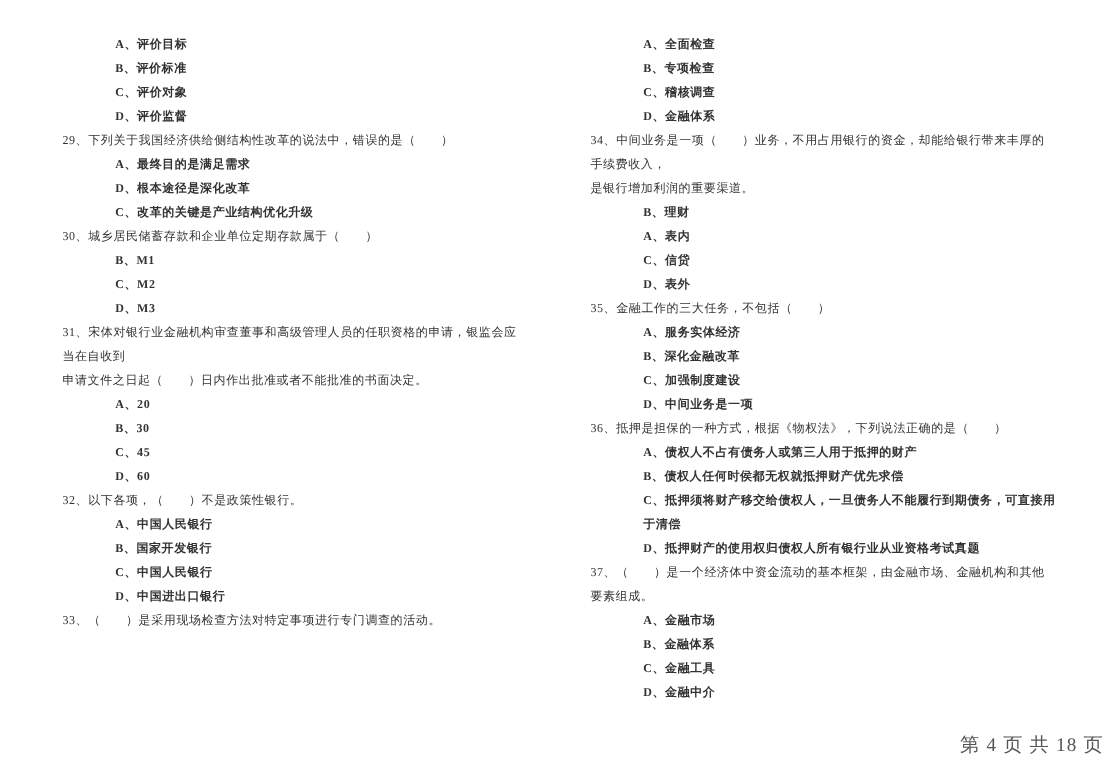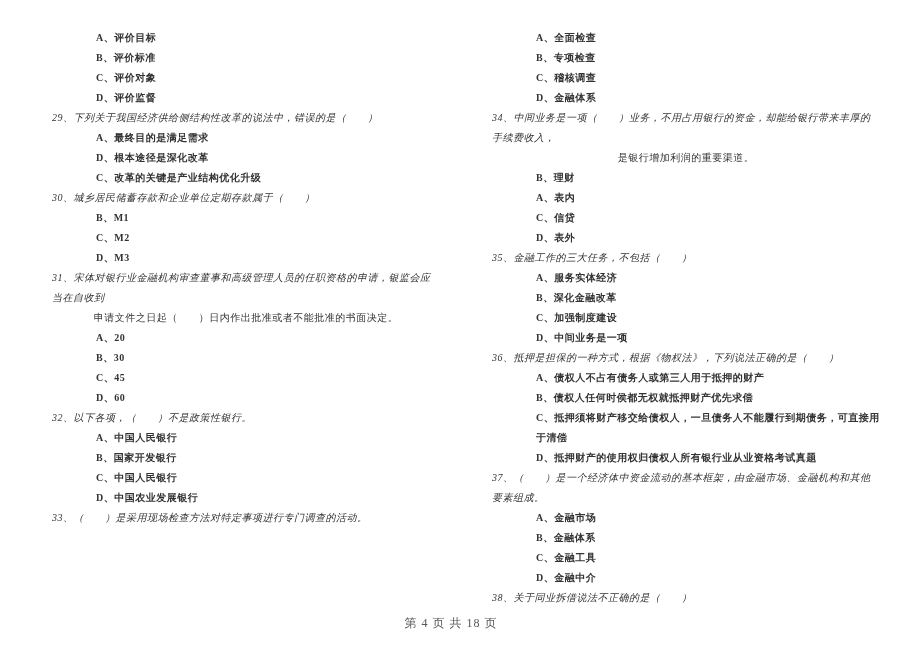--- a/index.html
+++ b/index.html
@@ -29,35 +29,33 @@
     .option {
       padding-left: 56px;
       line-height: 20px;
       letter-spacing: 0.5px;
       font-weight: bold;
     }
     .question {
       padding-left: 12px;
       line-height: 20px;
       letter-spacing: 0.5px;
-      font-style: italic;
     }
     .question-cont {
       padding-left: 12px;
       line-height: 20px;
       letter-spacing: 0.5px;
-      text-align: center;
     }
     .footer {
       position: absolute;
       bottom: 18px;
       left: 0;
-      right: 18px;
-      text-align: center;
-      font-size: 12px;
+      right: 0;
+      text-align: right;
+      font-size: 16px;
       color: #555;
       letter-spacing: 1px;
     }
   </style>
 </head>
 <body>
 
 <div class="page">
   <div class="column">
     <div class="option">A、评价目标</div>
@@ -79,21 +77,21 @@
     <div class="question-cont">申请文件之日起（　　）日内作出批准或者不能批准的书面决定。</div>
     <div class="option">A、20</div>
     <div class="option">B、30</div>
     <div class="option">C、45</div>
     <div class="option">D、60</div>
 
     <div class="question">32、以下各项，（　　）不是政策性银行。</div>
     <div class="option">A、中国人民银行</div>
     <div class="option">B、国家开发银行</div>
     <div class="option">C、中国人民银行</div>
-    <div class="option">D、中国农业发展银行</div>
+    <div class="option">D、中国进出口银行</div>
 
     <div class="question">33、（　　）是采用现场检查方法对特定事项进行专门调查的活动。</div>
   </div>
 
   <div class="column">
     <div class="option">A、全面检查</div>
     <div class="option">B、专项检查</div>
     <div class="option">C、稽核调查</div>
     <div class="option">D、金融体系</div>
 
@@ -115,17 +113,16 @@
     <div class="option">B、债权人任何时侯都无权就抵押财产优先求偿</div>
     <div class="option">C、抵押须将财产移交给债权人，一旦债务人不能履行到期债务，可直接用于清偿</div>
     <div class="option">D、抵押财产的使用权归债权人所有银行业从业资格考试真题</div>
 
     <div class="question">37、（　　）是一个经济体中资金流动的基本框架，由金融市场、金融机构和其他要素组成。</div>
     <div class="option">A、金融市场</div>
     <div class="option">B、金融体系</div>
     <div class="option">C、金融工具</div>
     <div class="option">D、金融中介</div>
 
-    <div class="question">38、关于同业拆借说法不正确的是（　　）</div>
   </div>
 </div>
 
 <div class="footer">第 4 页 共 18 页</div>
 
 </body></html>

